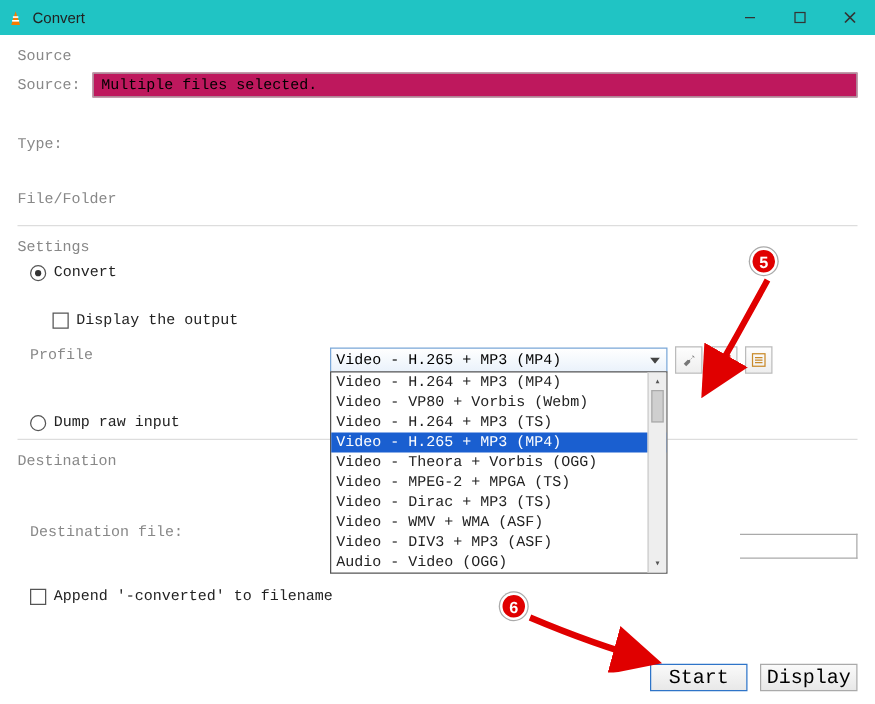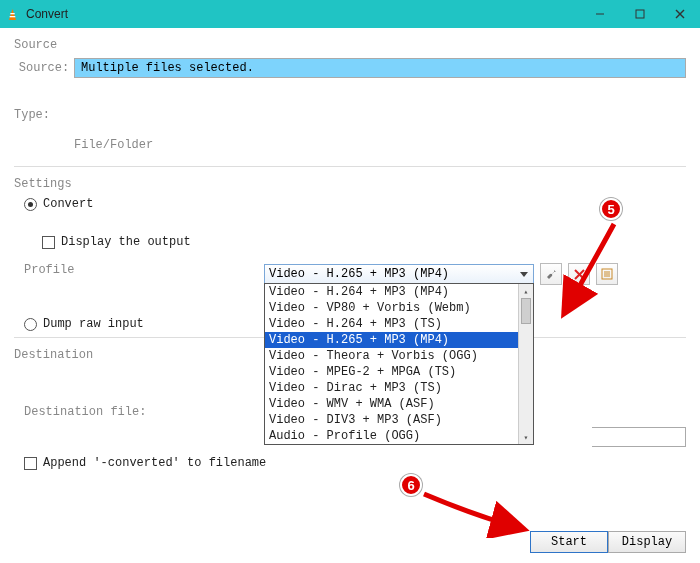--- a/index.html
+++ b/index.html
@@ -38,31 +38,31 @@
     position: relative;
     background: #fff;
   }
   .section-label {
     color: #888;
     font-size: 12px;
     margin-bottom: 6px;
   }
   .hr { border: none; border-top: 1px solid #ddd; margin: 8px 0 10px 0; }
   .row { display: flex; align-items: center; margin: 4px 0; }
-  .row .lbl { width: 60px; color: #888; text-align: center; }
+  .row .lbl { width: 60px; color: #888; }
   .src-input {
     flex: 1;
     height: 20px;
     border: 1px solid #aaa;
     padding: 2px 6px;
     font-family: inherit;
     font-size: 12px;
-    background: #7dd3fc;
-  }
-  .type-row { margin: 30px 0 14px 0; display: flex; }
+    background: #be185d;
+  }
+  .type-row { margin: 30px 0 14px 0; display: flex; flex-direction: column; }
   .type-row .lbl { width: 60px; color: #888; }
   .type-row .val { color: #888; margin-top: 30px; }
   .radio-row, .check-row { display: flex; align-items: center; margin: 6px 0 6px 10px; }
   .radio, .check {
     width: 13px; height: 13px;
     border: 1px solid #555;
     margin-right: 6px;
     display: inline-flex;
     align-items: center; justify-content: center;
     background: #fff;
@@ -146,23 +146,23 @@
   .footer {
     position: absolute;
     bottom: 10px; right: 14px;
     display: flex;
   }
   .btn {
     width: 78px; height: 22px;
     border: 1px solid #aaa;
     background: linear-gradient(#fafafa,#e8e8e8);
     font-family: inherit;
-    font-size: 12px;
+    font-size: 16px;
     display: flex; align-items: center; justify-content: center;
-    margin-left: 0;
+    margin-left: 10px;
   }
   .btn.primary { border: 1px solid #2e74c8; }
   .marker {
     position: absolute;
     width: 22px; height: 22px;
     border-radius: 50%;
     background: #e00000;
     border: 2px solid #fff;
     box-shadow: 0 0 0 1px #aaa;
     color: #fff;
@@ -252,21 +252,21 @@
           </div>
         <div class="item">Video - H.264 + MP3 (MP4)</div>
             <div class="item">Video - VP80 + Vorbis (Webm)</div>
             <div class="item">Video - H.264 + MP3 (TS)</div>
             <div class="item selected">Video - H.265 + MP3 (MP4)</div>
             <div class="item">Video - Theora + Vorbis (OGG)</div>
             <div class="item">Video - MPEG-2 + MPGA (TS)</div>
             <div class="item">Video - Dirac + MP3 (TS)</div>
             <div class="item">Video - WMV + WMA (ASF)</div>
             <div class="item">Video - DIV3 + MP3 (ASF)</div>
-            <div class="item">Audio - Profile (OGG)</div>
+            <div class="item">Audio - Video (OGG)</div>
           </div>
       </div>
       <span class="iconbtn">
         <svg width="13" height="13">
             <path d="M9 2a3 3 0 0 1-3.8 3.8L2 9l2 2 3.2-3.2A3 3 0 0 1 11 4z" fill="#777"></path>
           </svg>
       </span>
       <span class="iconbtn">
         <svg width="11" height="11">
             <line x1="1" y1="1" x2="10" y2="10" stroke="#d22" stroke-width="2"></line>

